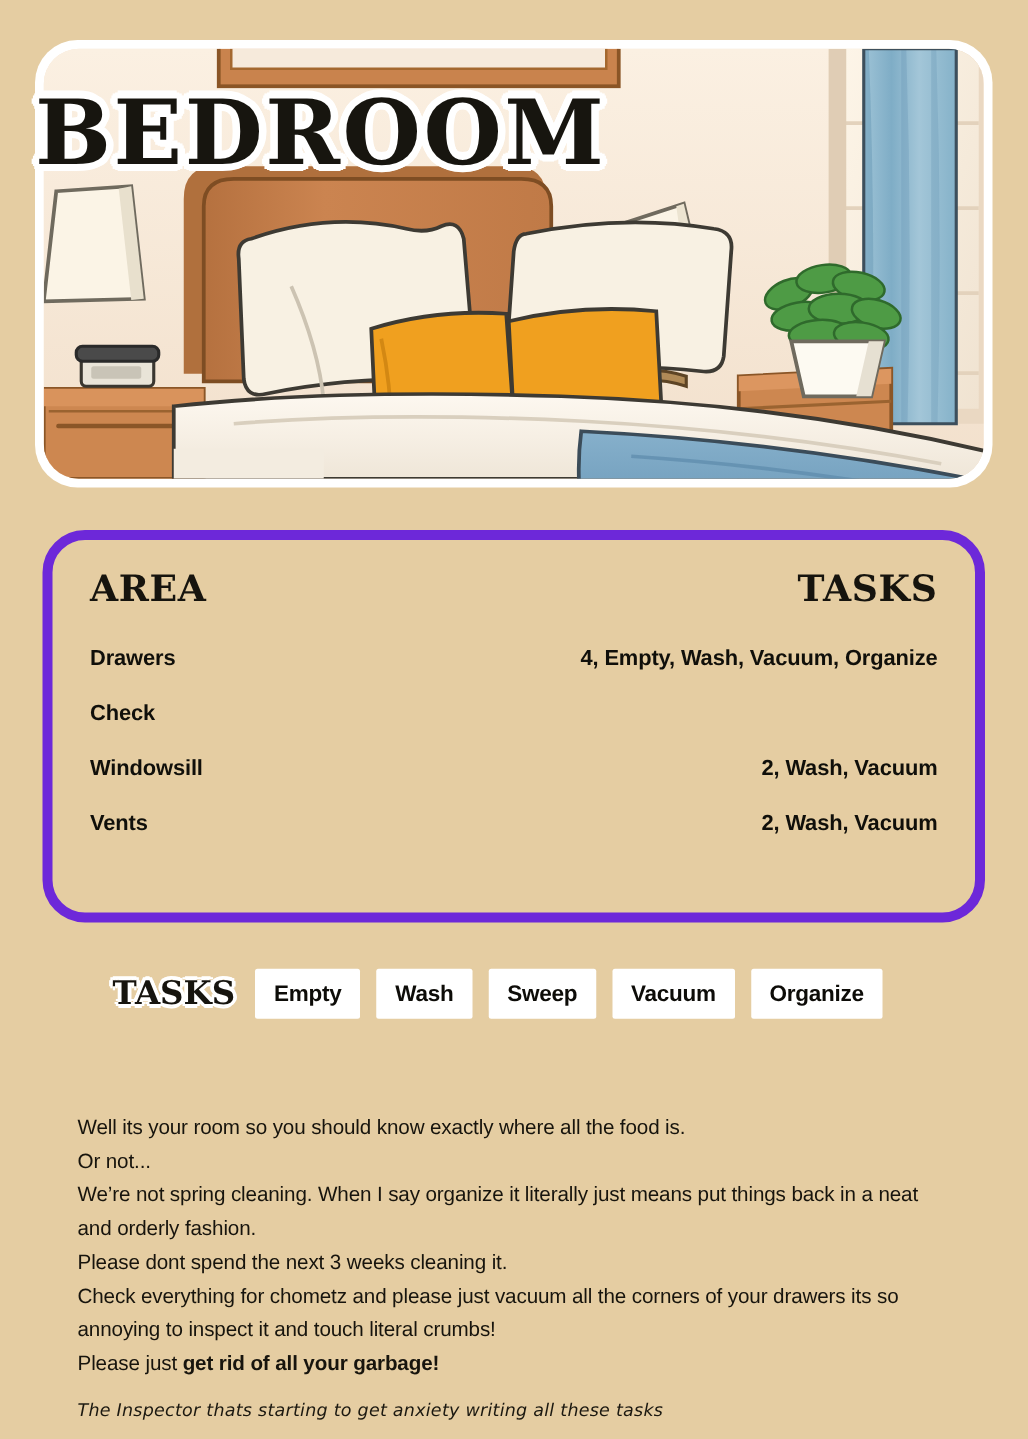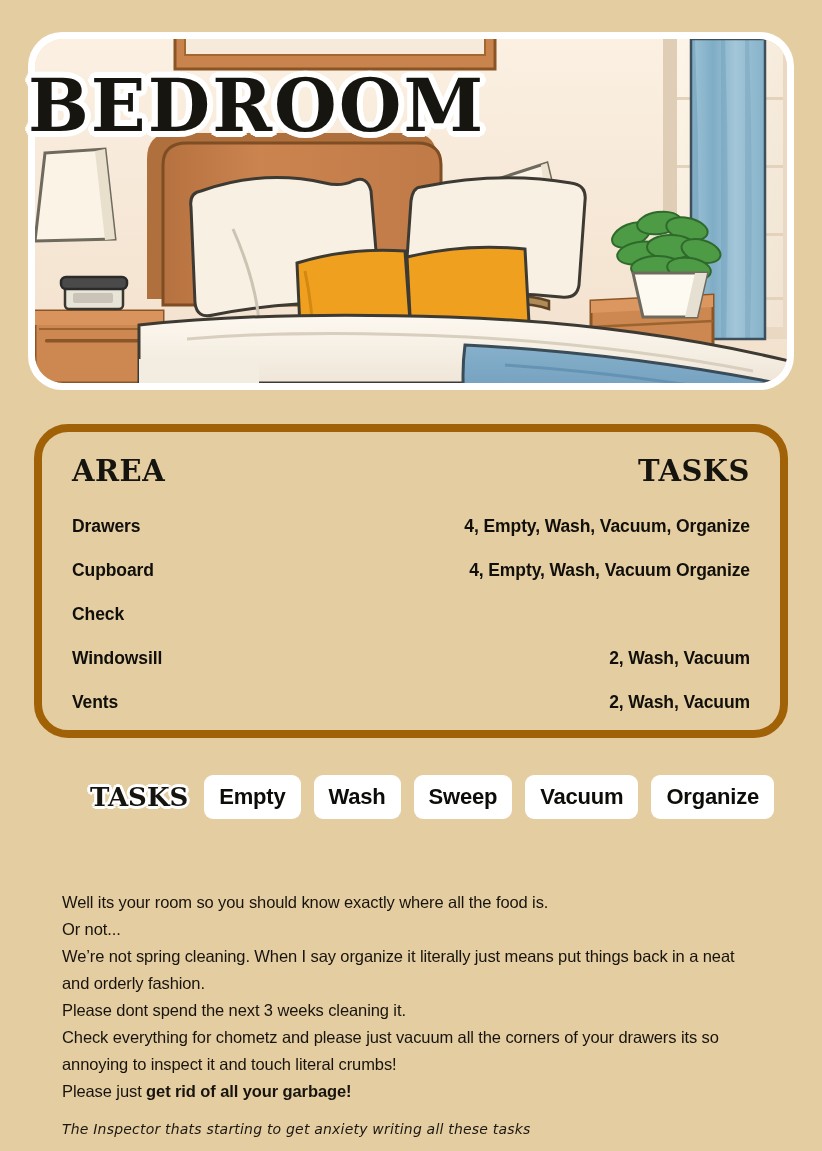--- a/index.html
+++ b/index.html
@@ -63,21 +63,21 @@
 
   
   .table-card {
     position: absolute;
     left: 34px;
     top: 424px;
     width: 754px;
     height: 314px;
     border-radius: 34px;
     background: transparent;
-    border: 8px solid #a16207;
+    border: 8px solid #6d28d9;
     box-sizing: border-box;
   }
   .table-head {
     display: flex;
     justify-content: space-between;
     align-items: baseline;
     padding: 22px 30px 0 30px;
   }
   .table-head span {
     font-family: "DejaVu Serif", "Liberation Serif", serif;
@@ -125,23 +125,23 @@
     font-size: 26px;
     color: #16140e;
     margin-left: 56px;
     margin-right: 3px;
     text-shadow:
       3px 0 0 #fff, -3px 0 0 #fff, 0 3px 0 #fff, 0 -3px 0 #fff,
       2px 2px 0 #fff, -2px 2px 0 #fff, 2px -2px 0 #fff, -2px -2px 0 #fff;
   }
   .chip {
     background: #ffffff;
-    border-radius: 9px;
+    border-radius: 2px;
     padding: 11px 15px;
-    font-size: 22px;
+    font-size: 18px;
     font-weight: 700;
     color: #0d0c08;
     line-height: 1;
     letter-spacing: -0.2px;
   }
 
   
   .notes {
     position: absolute;
     left: 62px;
@@ -318,24 +318,20 @@
 
 <div class="table-card">
   <div class="table-head">
     <span>AREA</span>
     <span>TASKS</span>
   </div>
   <div class="table-rows">
     <div class="t-row">
       <div class="t-area">Drawers</div>
       <div class="t-tasks">4, Empty, Wash, Vacuum, Organize</div>
-    </div>
-    <div class="t-row">
-      <div class="t-area">Cupboard</div>
-      <div class="t-tasks">4, Empty, Wash, Vacuum Organize</div>
     </div>
     <div class="t-row">
       <div class="t-area">Check</div>
     </div>
     <div class="t-row">
       <div class="t-area">Windowsill</div>
       <div class="t-tasks">2, Wash, Vacuum</div>
     </div>
     <div class="t-row">
       <div class="t-area">Vents</div>

